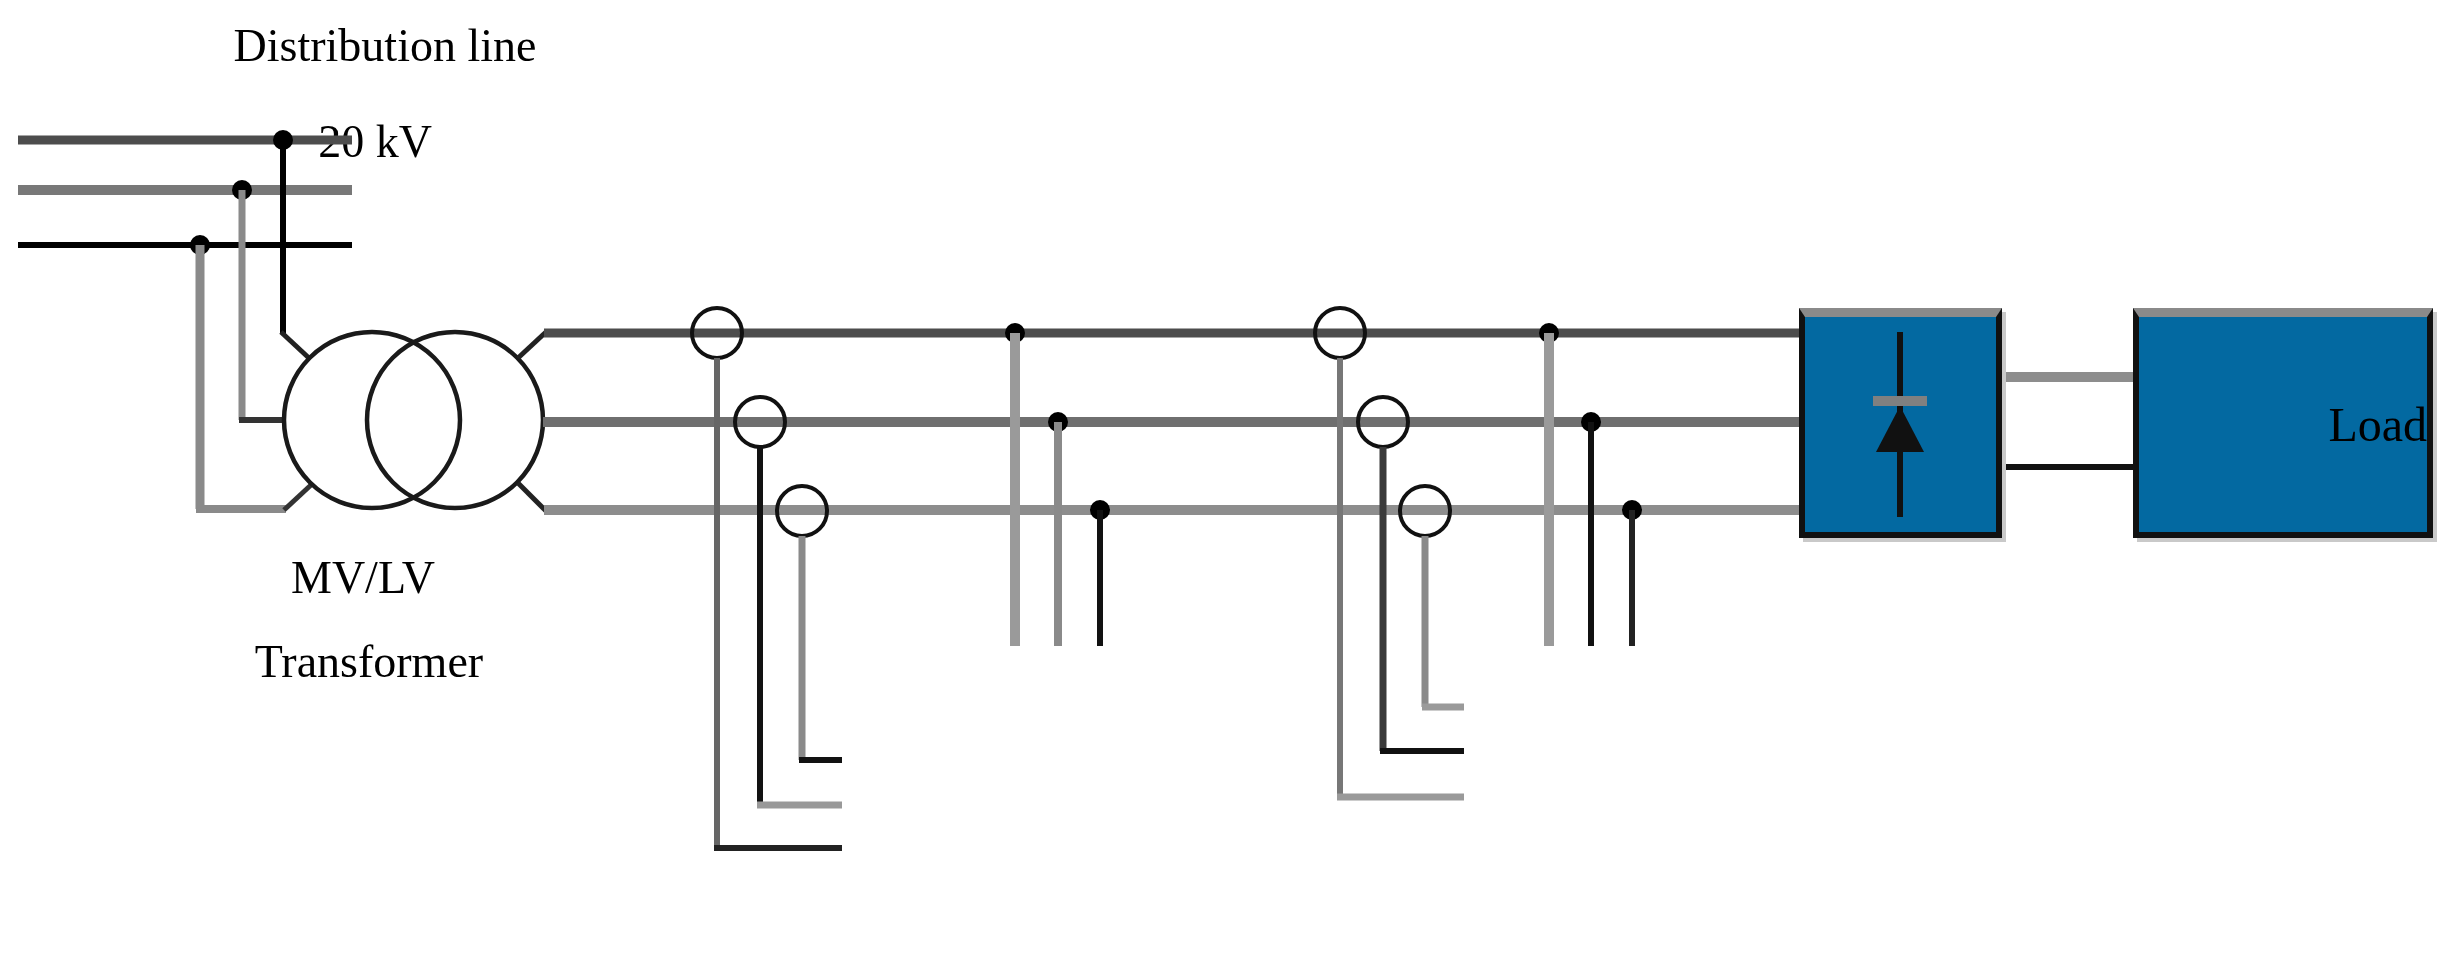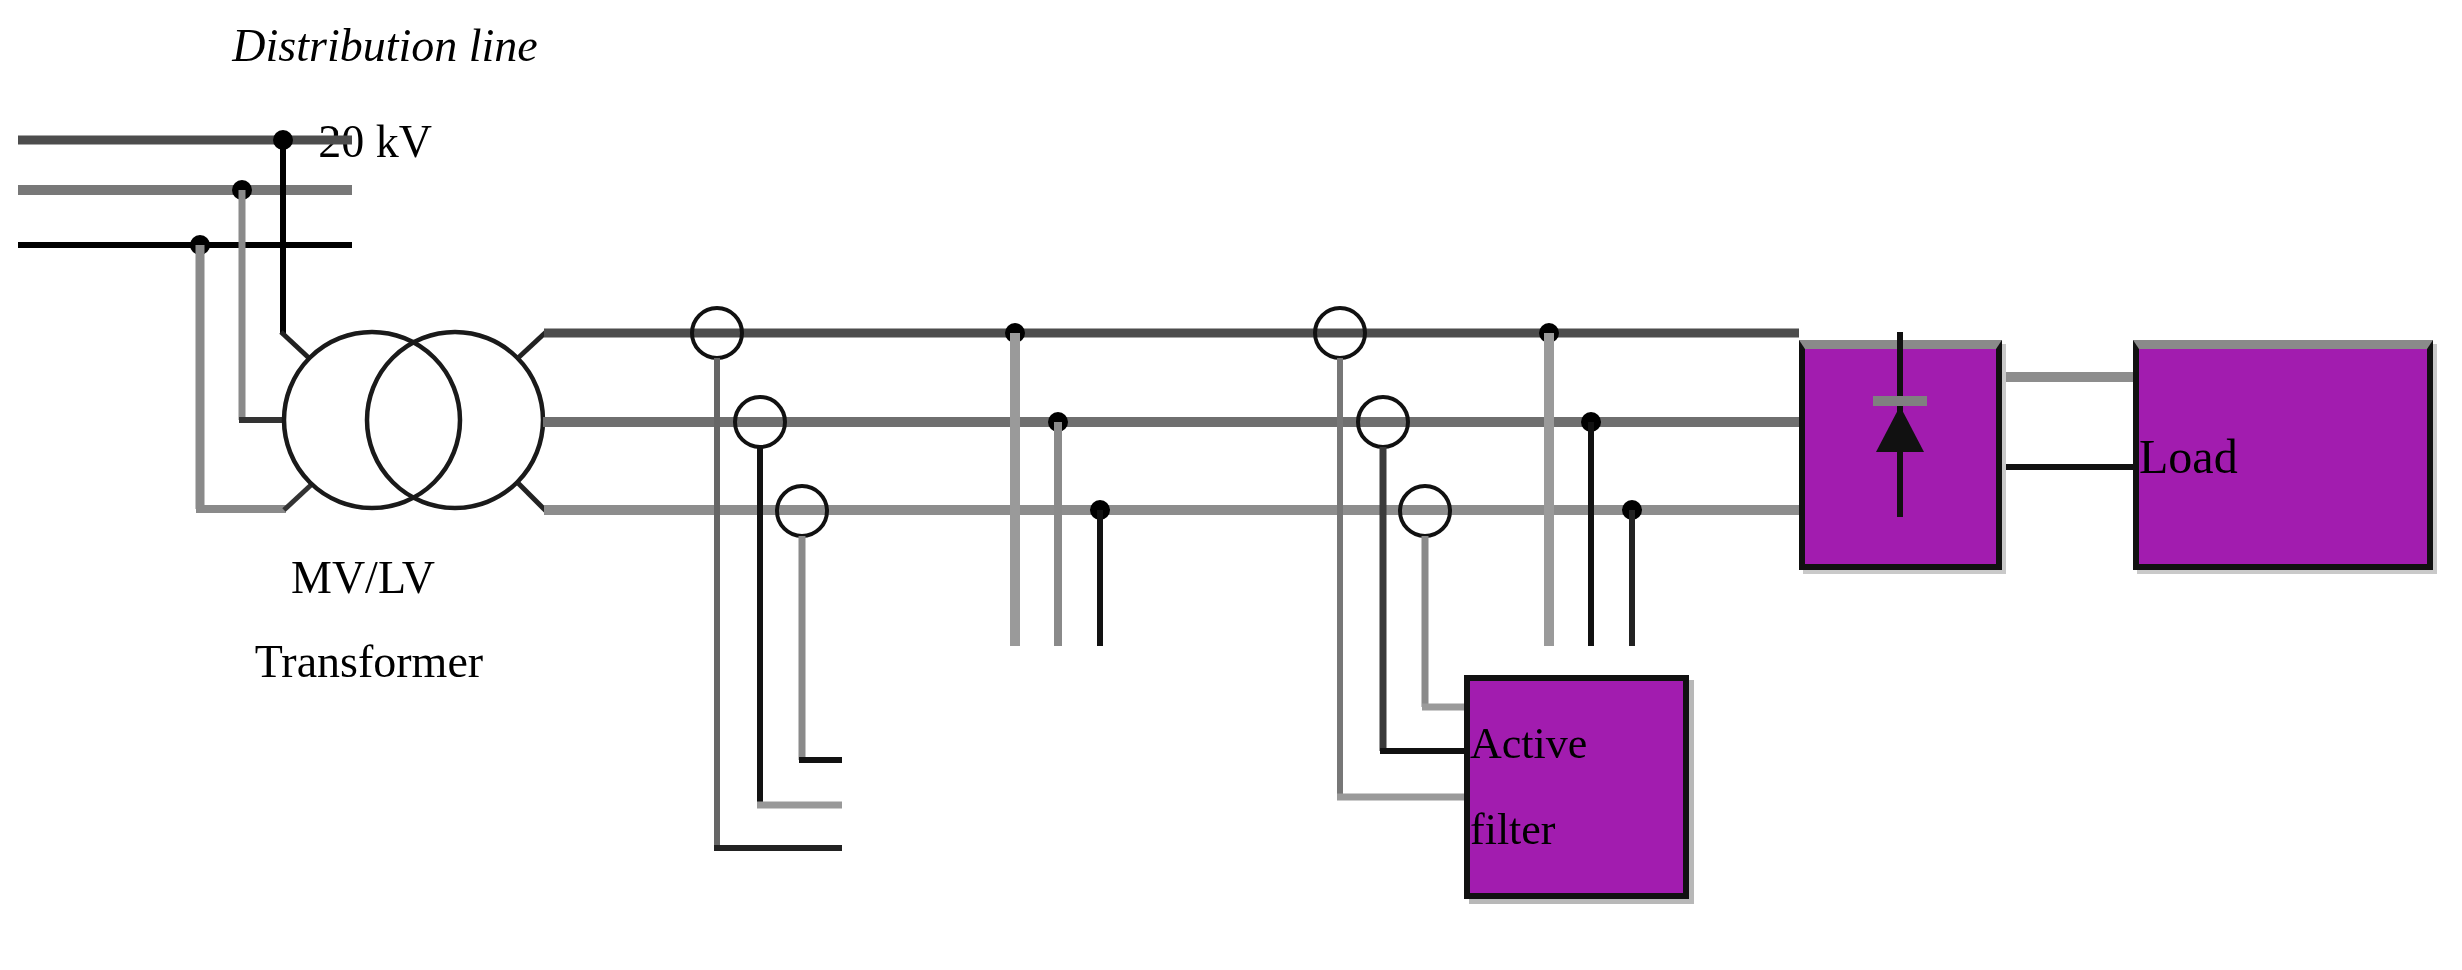--- a/index.html
+++ b/index.html
@@ -15,29 +15,28 @@
   .label{
     position:absolute;
     text-align:center;
     font-size:46px;
     line-height:1.15;
     color:#000;
     white-space:nowrap;
   }
   .box{
     position:absolute;
-    background:#a21caf;
+    background:#0369a1;
     border:6px solid #111111;
     box-sizing:border-box;
     display:flex;
     flex-direction:column;
     justify-content:space-evenly;
-    align-items:flex-start;
+    align-items:flex-end;
     z-index:2;
-    margin-top:32px;
   }
   .box .line{font-size:44px;line-height:1.0;}
   #daq-box{left:842px;top:643px;width:348px;height:294px;border-left-color:#8a8a8a;box-shadow:4px 4px 0 #c9c9c9;}
   #filter-box{left:1464px;top:643px;width:225px;height:224px;box-shadow:5px 5px 0 #b8b8b8;}
   #rectifier-box{left:1799px;top:308px;width:203px;height:230px;border-top:9px solid #8a8a8a;box-shadow:4px 4px 0 #c9c9c9;}
   #load-box{left:2133px;top:308px;width:300px;height:230px;border-top:9px solid #8a8a8a;box-shadow:4px 4px 0 #c9c9c9;}
   #load-box .line{font-size:48px;}
   svg{display:block;}
 </style>
 </head>
@@ -126,39 +125,35 @@
       <line x1="1632" y1="510" x2="1632" y2="646" stroke="#222222" stroke-width="6"></line>
     </g>
 
     <g>
       <line x1="2002" y1="377" x2="2133" y2="377" stroke="#8d8d8d" stroke-width="10"></line>
       <line x1="2002" y1="467" x2="2133" y2="467" stroke="#111111" stroke-width="6"></line>
     </g>
   </svg>
 
 
-  <div class="box" id="filter-box">
-    <div class="line">Active</div>
-    <div class="line">filter</div>
-  </div>
 
   <div class="box" id="rectifier-box"></div>
 
   <div class="box" id="load-box">
     <div class="line">Load</div>
   </div>
 
   <svg class="layer" width="2462" height="970" viewBox="0 0 2462 970" style="z-index:3">
     <g>
       <line x1="1900" y1="332" x2="1900" y2="517" stroke="#111111" stroke-width="6"></line>
       <line x1="1873" y1="401" x2="1927" y2="401" stroke="#808080" stroke-width="10"></line>
       <polygon points="1900,406 1876,452 1924,452" fill="#111111"></polygon>
     </g>
   </svg>
 
-  <div class="label" style="left:215px;top:20px;width:340px;font-style:italic;">Distribution line</div>
+  <div class="label" style="left:215px;top:20px;width:340px;">Distribution line</div>
   <div class="label" style="left:300px;top:116px;width:150px;">20 kV</div>
 
   <div class="label" style="left:263px;top:552px;width:200px;">MV/LV</div>
   <div class="label" style="left:209px;top:636px;width:320px;">Transformer</div>
 
 
 </div>
 
 </body></html>

